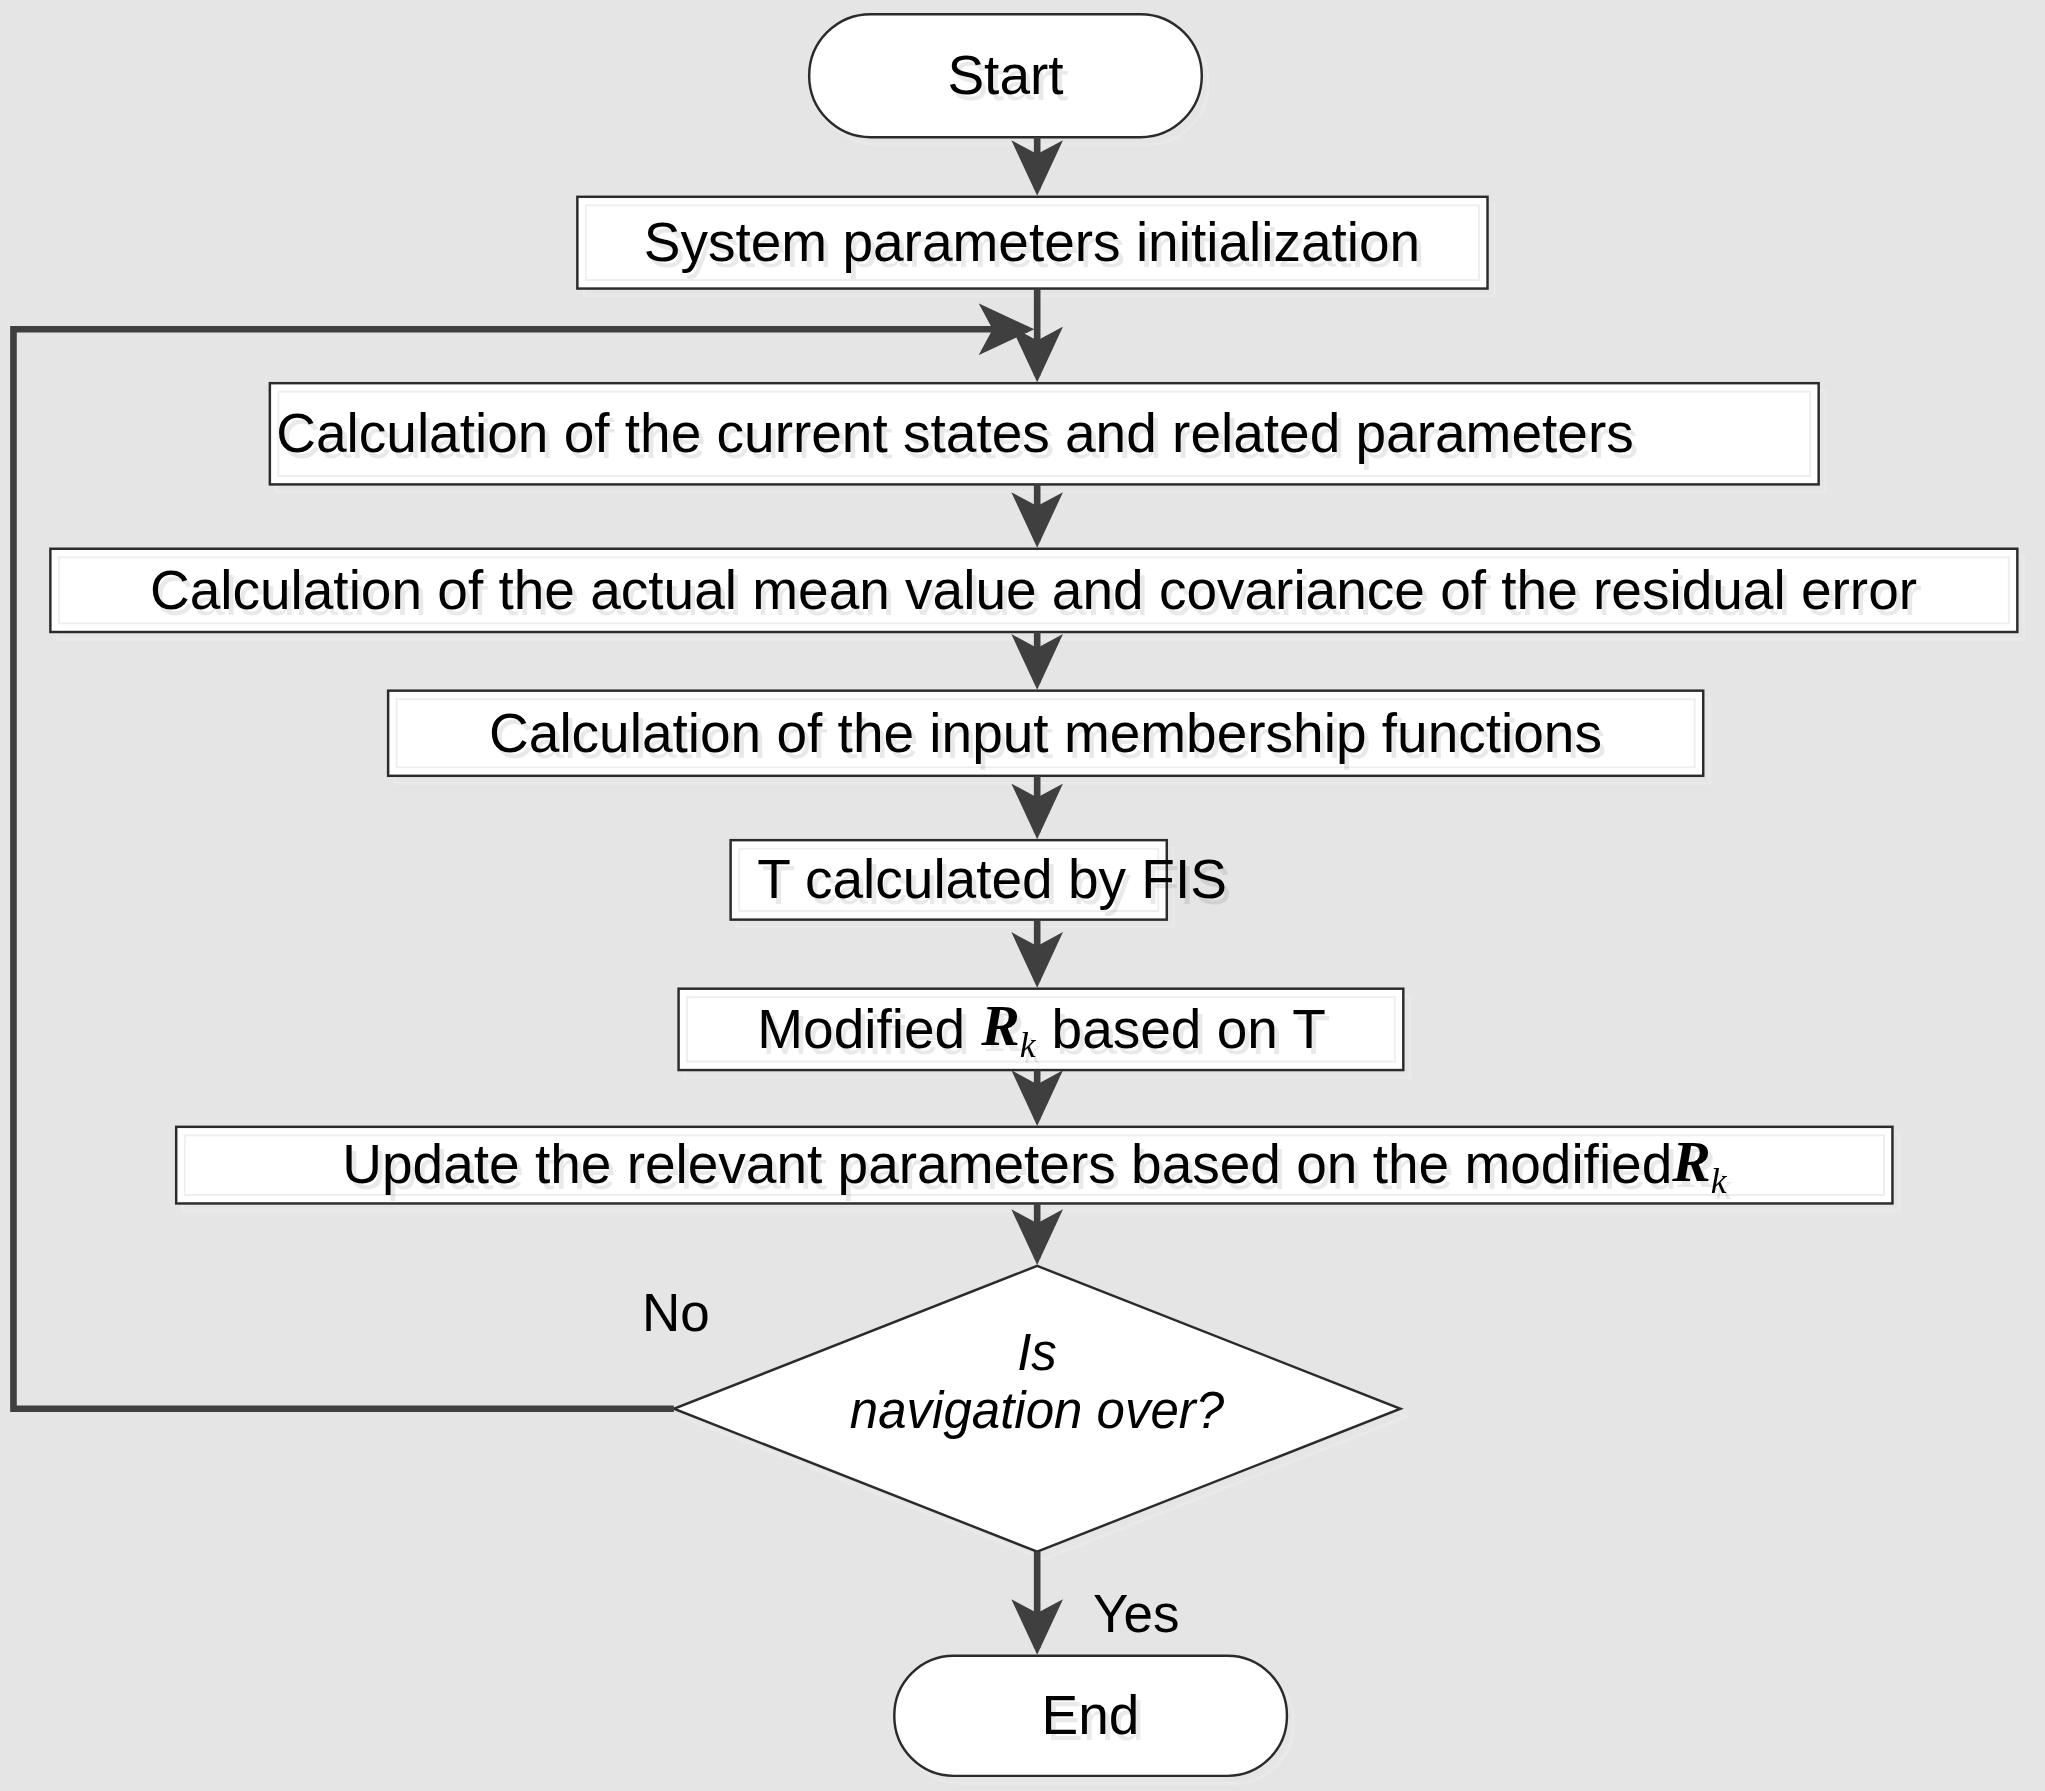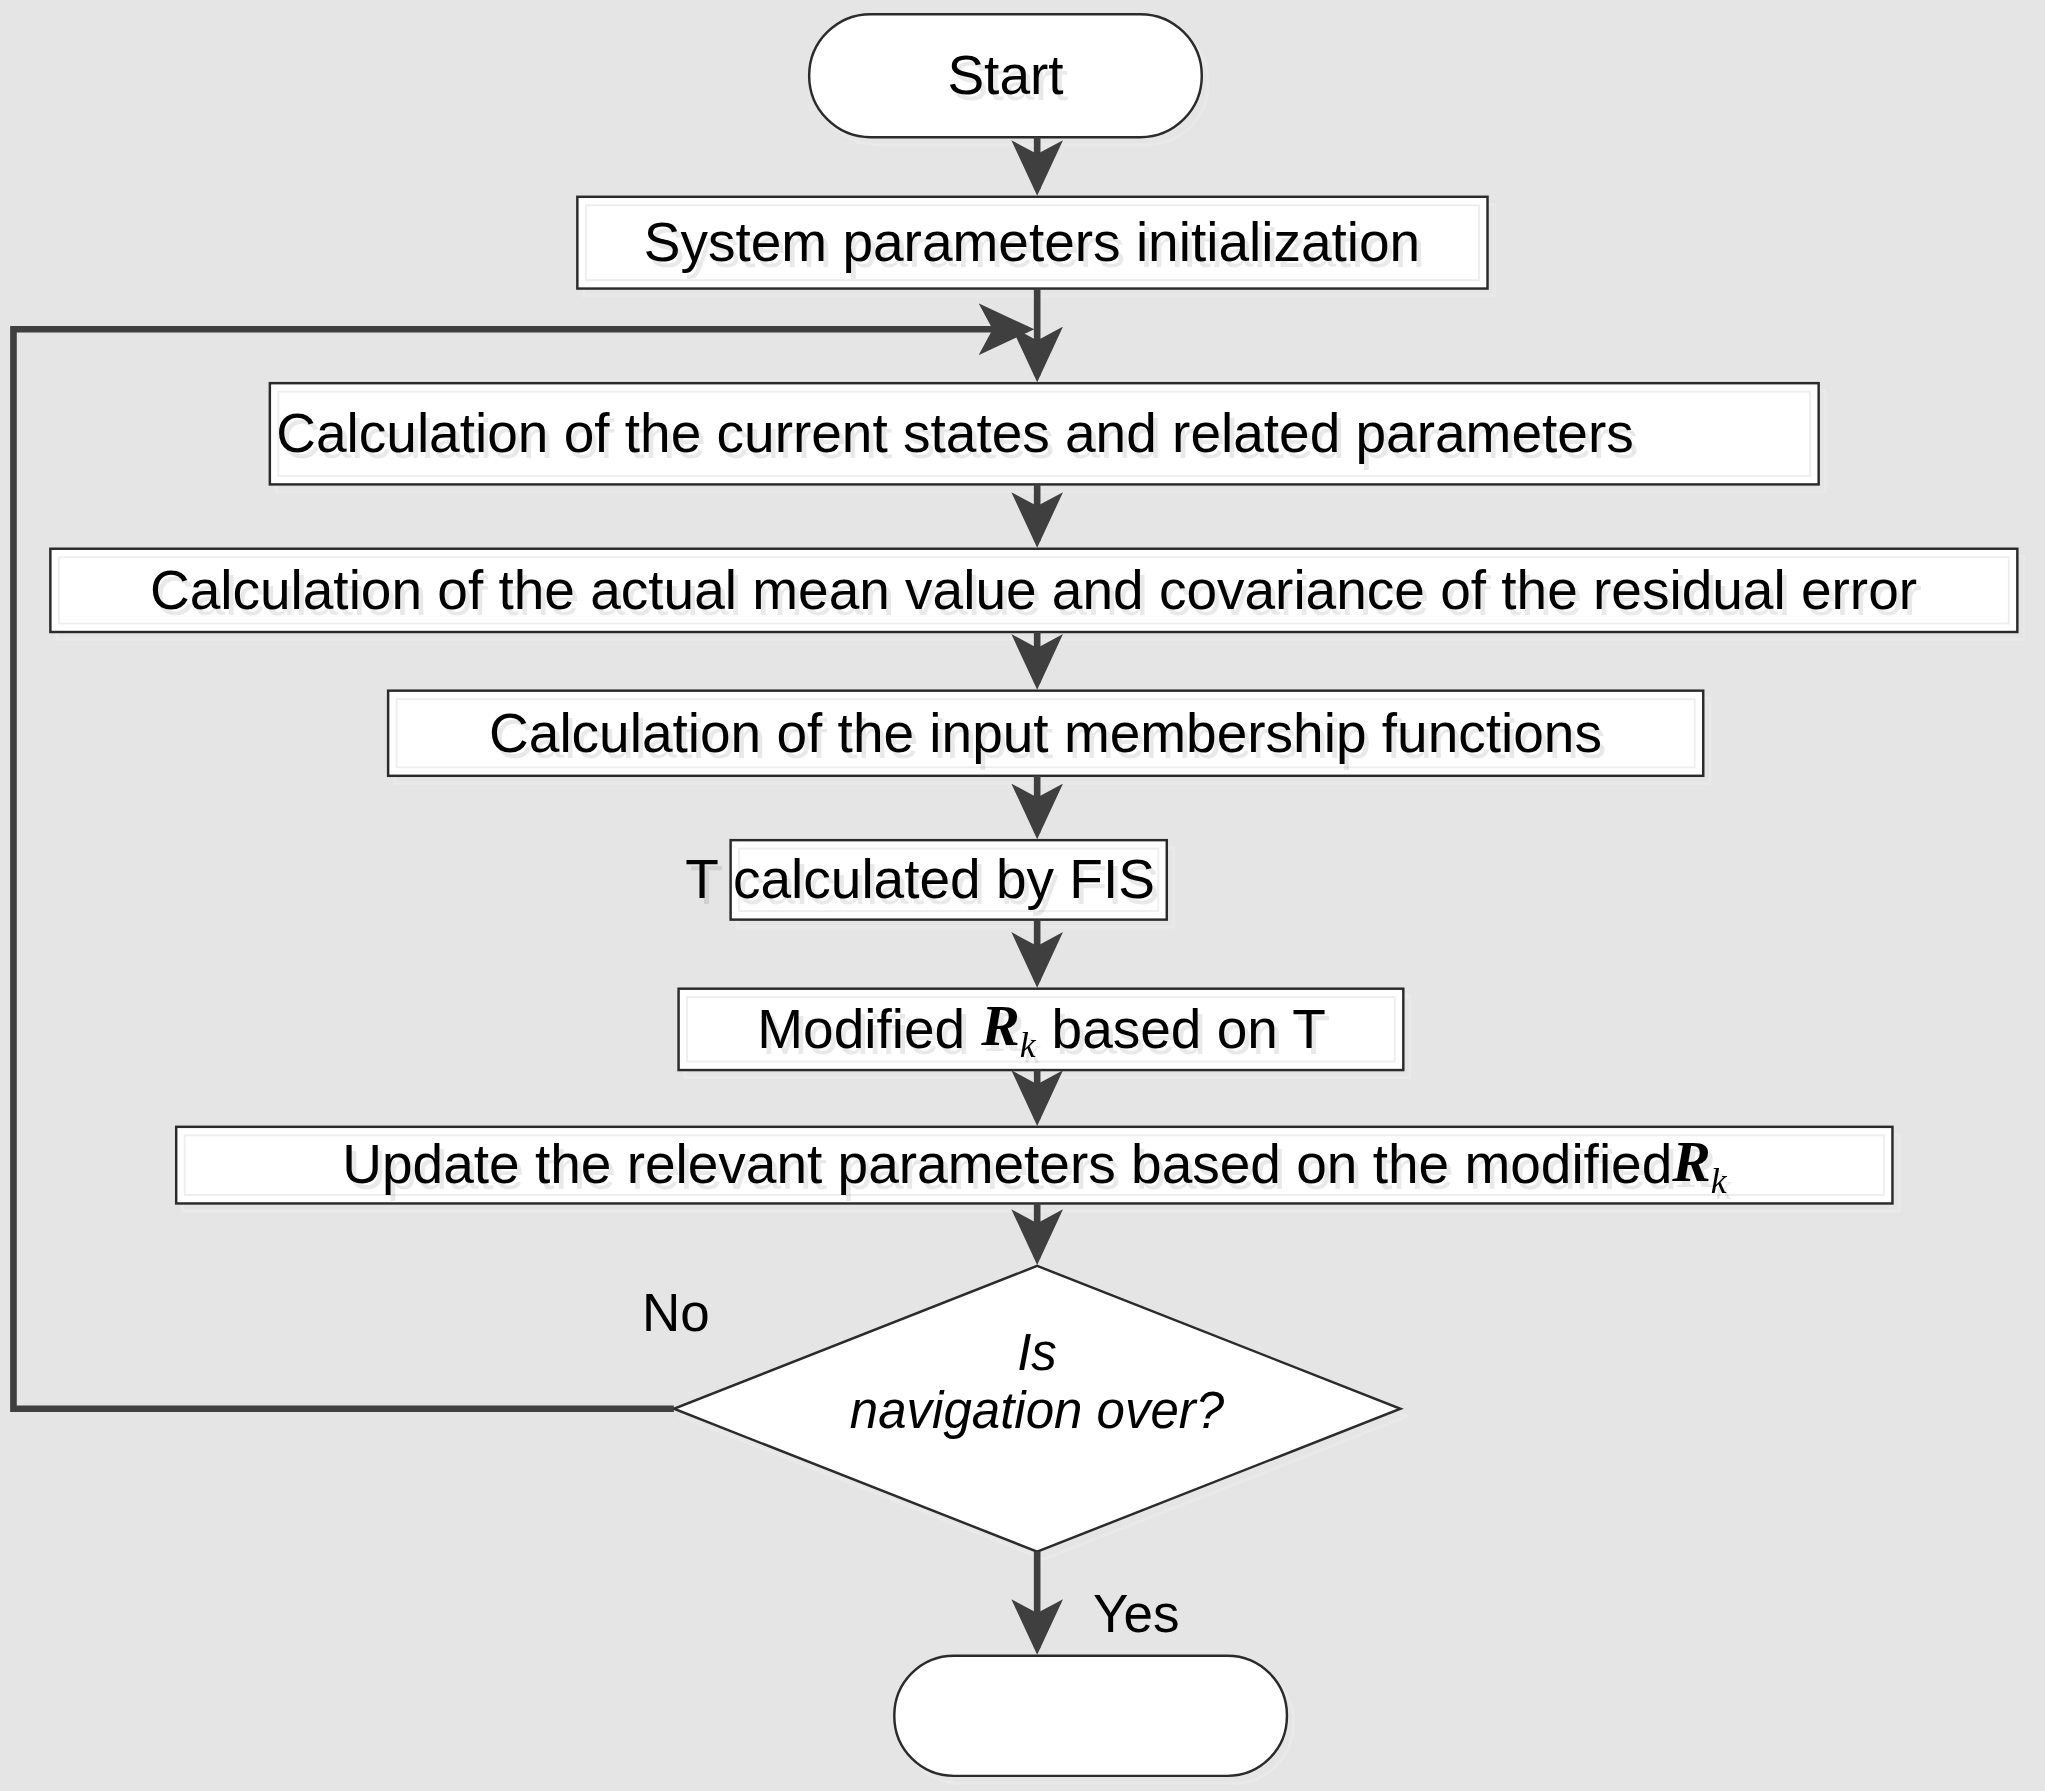--- a/index.html
+++ b/index.html
@@ -136,38 +136,39 @@
   <div class="node-label t-terminal" style="left:809px; top:14px; width:393px; height:123px;">Start</div>
 
   <div class="node-label t-proc" style="left:577px; top:197px; width:910px; height:92px;">System parameters initialization</div>
 
   <div class="node-label t-proc" style="left:270px; top:383px; width:1370px; height:101px;">Calculation of the current states and related parameters</div>
 
   <div class="node-label t-proc" style="left:50px; top:547px; width:1967px; height:87px;">Calculation of the actual mean value and covariance of the residual error</div>
 
   <div class="node-label t-proc" style="left:388px; top:689px; width:1315px; height:89px;">Calculation of the input membership functions</div>
 
-  <div class="node-label t-proc" style="left:702px; top:838px; width:436px; height:83px;">T calculated by FIS</div>
+  <div class="node-label t-proc" style="left:774px; top:838px; width:436px; height:83px;">T calculated by FIS</div>
 
   <div class="node-label t-proc" style="left:679px; top:987px; width:725px; height:85px;gap:16px;">
     <span>Modified</span>
       <span class="rk"><span>R</span><sub>k</sub></span>
       <span>based on T</span>
   </div>
 
   <div class="node-label t-proc" style="left:176px; top:1125px; width:1717px; height:80px;">
     <span>Update the relevant parameters based on the modified </span>
       <span class="rk"><span>R</span><sub>k</sub></span>
       <span></span>
   </div>
 
   <div class="node-label t-decision" style="left:719px; top:1306px; width:636px; height:151px; flex-direction:column; text-shadow:none;font-style:italic;">
     <span>Is</span>
     <span>navigation over?</span>
   </div>
 
+  <div class="node-label t-terminal" style="left:894px; top:1656px; width:393px; height:120px;">End</div>
 
   <div class="edge-label t-edge" style="left:642px; top:1282px;">No</div>
 
   <div class="edge-label t-edge" style="left:1093px; top:1583px;">Yes</div>
 
 </div>
 
 
 </body></html>

